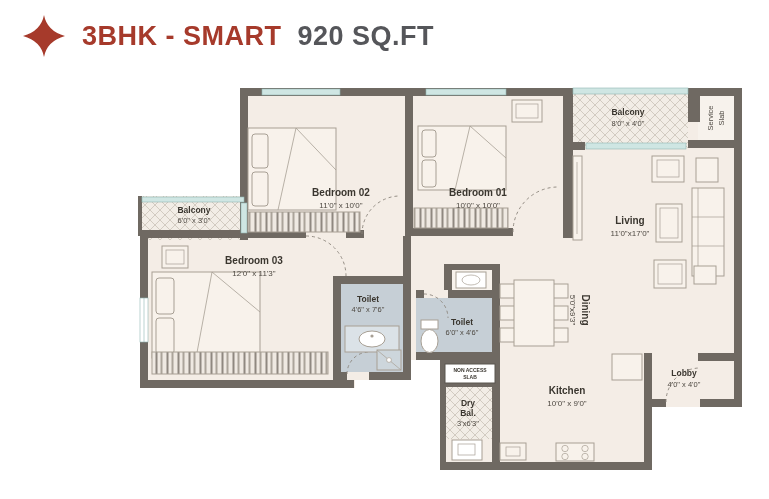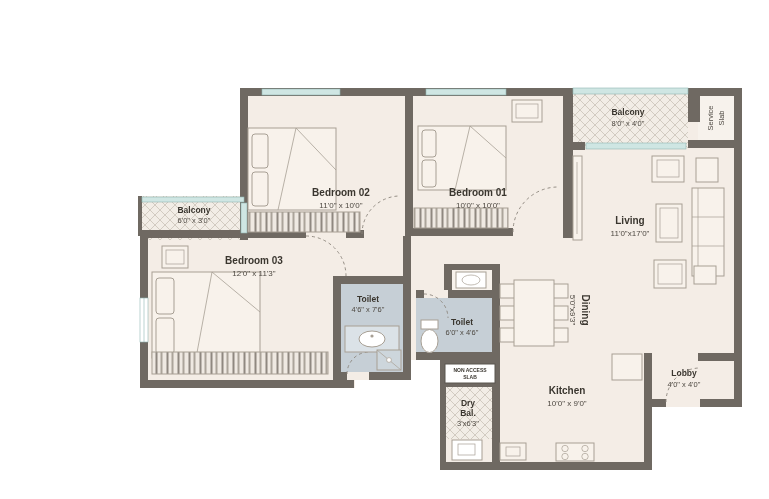--- a/index.html
+++ b/index.html
@@ -15,20 +15,29 @@
   .room-dim{font-size:8px;fill:#4e4942;}
   .room-name-sm{font-size:8.5px;font-weight:bold;fill:#3a362f;}
   .room-dim-sm{font-size:7.5px;fill:#4e4942;}
   .tiny{font-size:5px;font-weight:bold;fill:#3a362f;}
 </style>
 </head>
 <body>
 
 <div id="stage">
 
+  <div class="header">
+    <svg class="logo" viewBox="0 0 44 44">
+      <path d="M22 1 Q25 17 43 22 Q25 27 22 43 Q19 27 1 22 Q19 17 22 1 Z" fill="#A63A2B"></path>
+    </svg>
+    <div class="title">
+      <span class="primary">3BHK - SMART</span>
+      <span class="secondary">920 SQ.FT</span>
+    </div>
+  </div>
 
   <svg width="769" height="499" viewBox="0 0 769 499" style="position:absolute;left:0;top:0;">
     <defs>
       <pattern id="hatch" width="10" height="10" patternUnits="userSpaceOnUse">
         <rect width="10" height="10" fill="#f2ede6"></rect>
         <path d="M0 0 L10 10 M10 0 L0 10" stroke="#d2cbc1" stroke-width="1"></path>
       </pattern>
       <pattern id="wd" width="11" height="24" patternUnits="userSpaceOnUse">
         <rect width="11" height="24" fill="#efe9e2"></rect>
         <rect x="1.5" width="2" height="24" fill="#8f8880"></rect>

